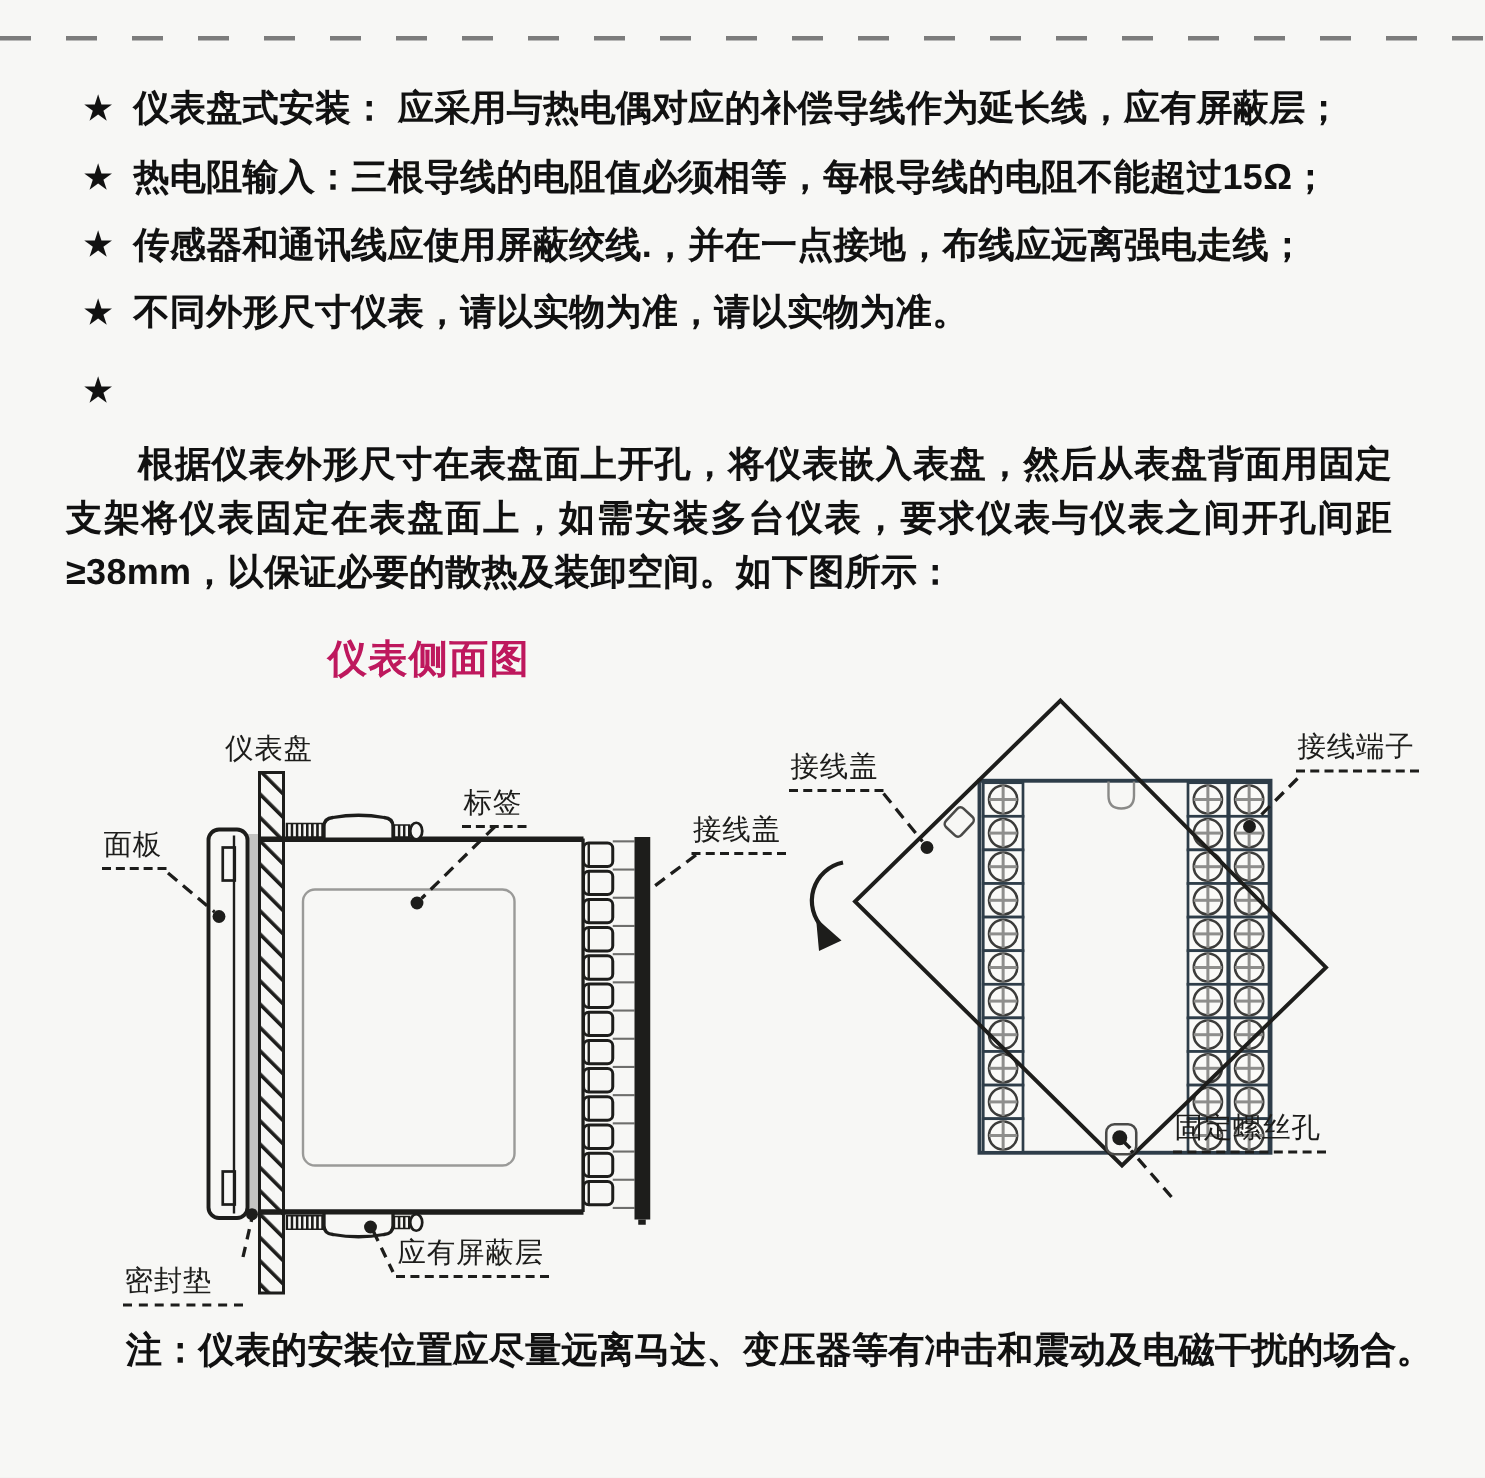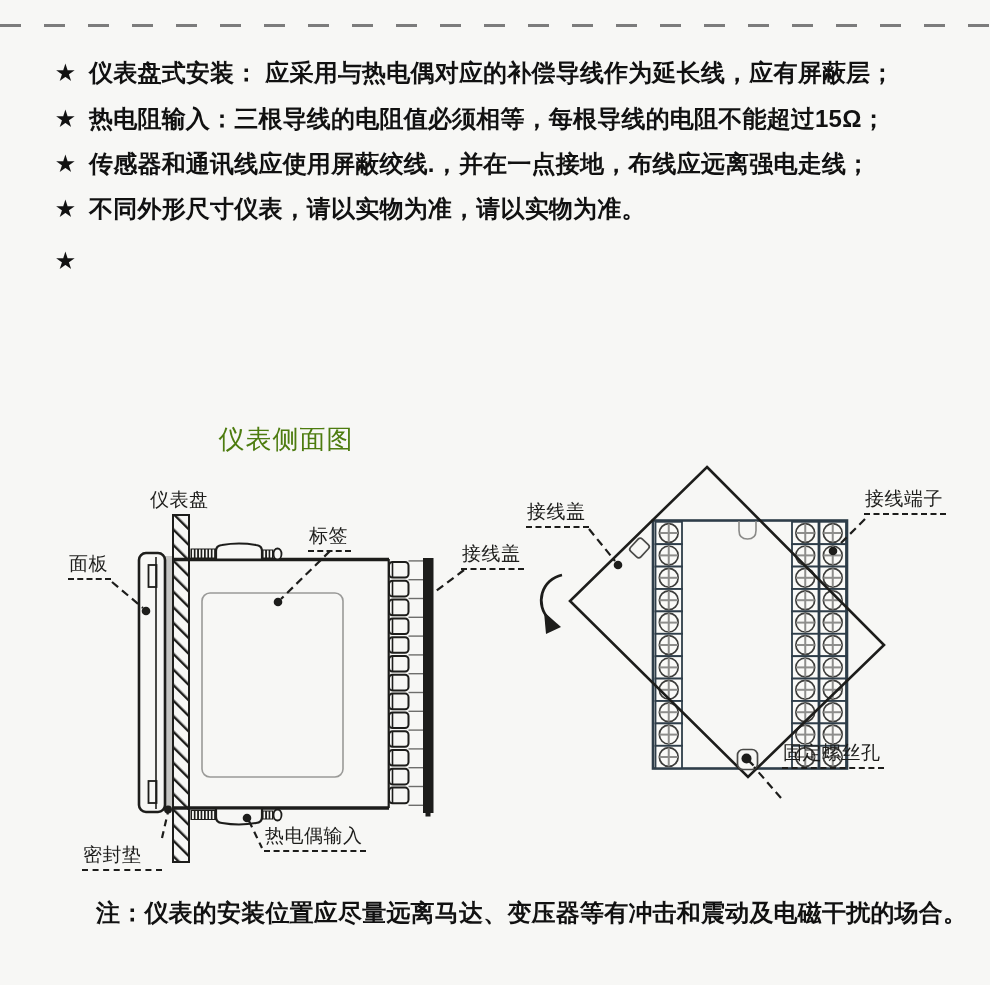--- a/index.html
+++ b/index.html
@@ -26,33 +26,33 @@
   }
   .star{font-size:21px;line-height:30px;}
   .para{
     position:absolute;left:44px;top:292px;width:884px;margin:0;
     font-weight:bold;font-size:24px;line-height:36px;letter-spacing:.2px;
     text-indent:48px;text-align:justify;color:#111;
   }
   .dtitle{
     position:absolute;top:422px;width:212px;text-align:center;
     font-family:"Liberation Serif", serif;
-    font-weight:normal;font-size:26px;letter-spacing:1px;color:#4d7c0f;
+    font-weight:bold;font-size:26px;letter-spacing:1px;color:#be185d;
   }
   .dlabel{
     position:absolute;
     font-size:19px;line-height:21px;font-weight:500;color:#1d1d1b;
     white-space:nowrap;letter-spacing:.5px;
   }
   .dlabel.u{
     border-bottom:2.5px dashed #1d1d1b;
     padding:0 3px 4px 1px;
   }
   .note{
-    position:absolute;left:84px;top:886px;margin:12px;
+    position:absolute;left:84px;top:886px;margin:0;
     font-weight:bold;font-size:24px;line-height:30px;letter-spacing:.2px;
     white-space:nowrap;color:#111;
   }
   svg#art{position:absolute;left:0;top:0;}
 </style>
 </head>
 <body>
 
 <div class="page">
 
@@ -72,20 +72,21 @@
   </div>
   <div class="bullet-row" style="top:194px">
     <span class="star">★</span>
     <span>不同外形尺寸仪表，请以实物为准，请以实物为准。</span>
   </div>
 
   <div class="bullet-row" style="top:246px">
     <span class="star">★</span>
   </div>
 
+  <p class="para">根据仪表外形尺寸在表盘面上开孔，将仪表嵌入表盘，然后从表盘背面用固定支架将仪表固定在表盘面上，如需安装多台仪表，要求仪表与仪表之间开孔间距≥38mm，以保证必要的散热及装卸空间。如下图所示：</p>
 
   <div class="dtitle" style="left:180px">仪表侧面图</div>
 
   <svg id="art" width="990" height="985" viewBox="0 0 990 985">
     <defs>
       <pattern id="hatch" patternUnits="userSpaceOnUse" width="11" height="11" patternTransform="rotate(-45)">
         <rect width="11" height="11" fill="#f7f7f5"></rect>
         <rect width="2.4" height="11" fill="#1d1d1b"></rect>
       </pattern>
       <pattern id="thread" patternUnits="userSpaceOnUse" width="3.4" height="10">
@@ -406,20 +407,20 @@
       <circle cx="833" cy="551" r="4.3" fill="#1d1d1b"></circle>
       <path d="M781,798 L754,767" stroke="#1d1d1b" stroke-width="2.2" stroke-dasharray="8 5" fill="none"></path>
     </g>
   </svg>
 
   <div class="dlabel" style="left:150px;top:489px">仪表盘</div>
   <div class="dlabel u" style="left:68px;top:553px">面板</div>
   <div class="dlabel u" style="left:308px;top:525px">标签</div>
   <div class="dlabel u" style="left:461px;top:543px">接线盖</div>
   <div class="dlabel u" style="left:82px;top:844px;padding-right:20px">密封垫</div>
-  <div class="dlabel u" style="left:264px;top:825px">热电偶输入</div>
+  <div class="dlabel u" style="left:264px;top:825px">应有屏蔽层</div>
   <div class="dlabel u" style="left:526px;top:501px">接线盖</div>
   <div class="dlabel u" style="left:864px;top:488px">接线端子</div>
   <div class="dlabel u" style="left:782px;top:742px">固定螺丝孔</div>
 
   <p class="note">注：仪表的安装位置应尽量远离马达、变压器等有冲击和震动及电磁干扰的场合。</p>
 
 </div>
 
 </body></html>

